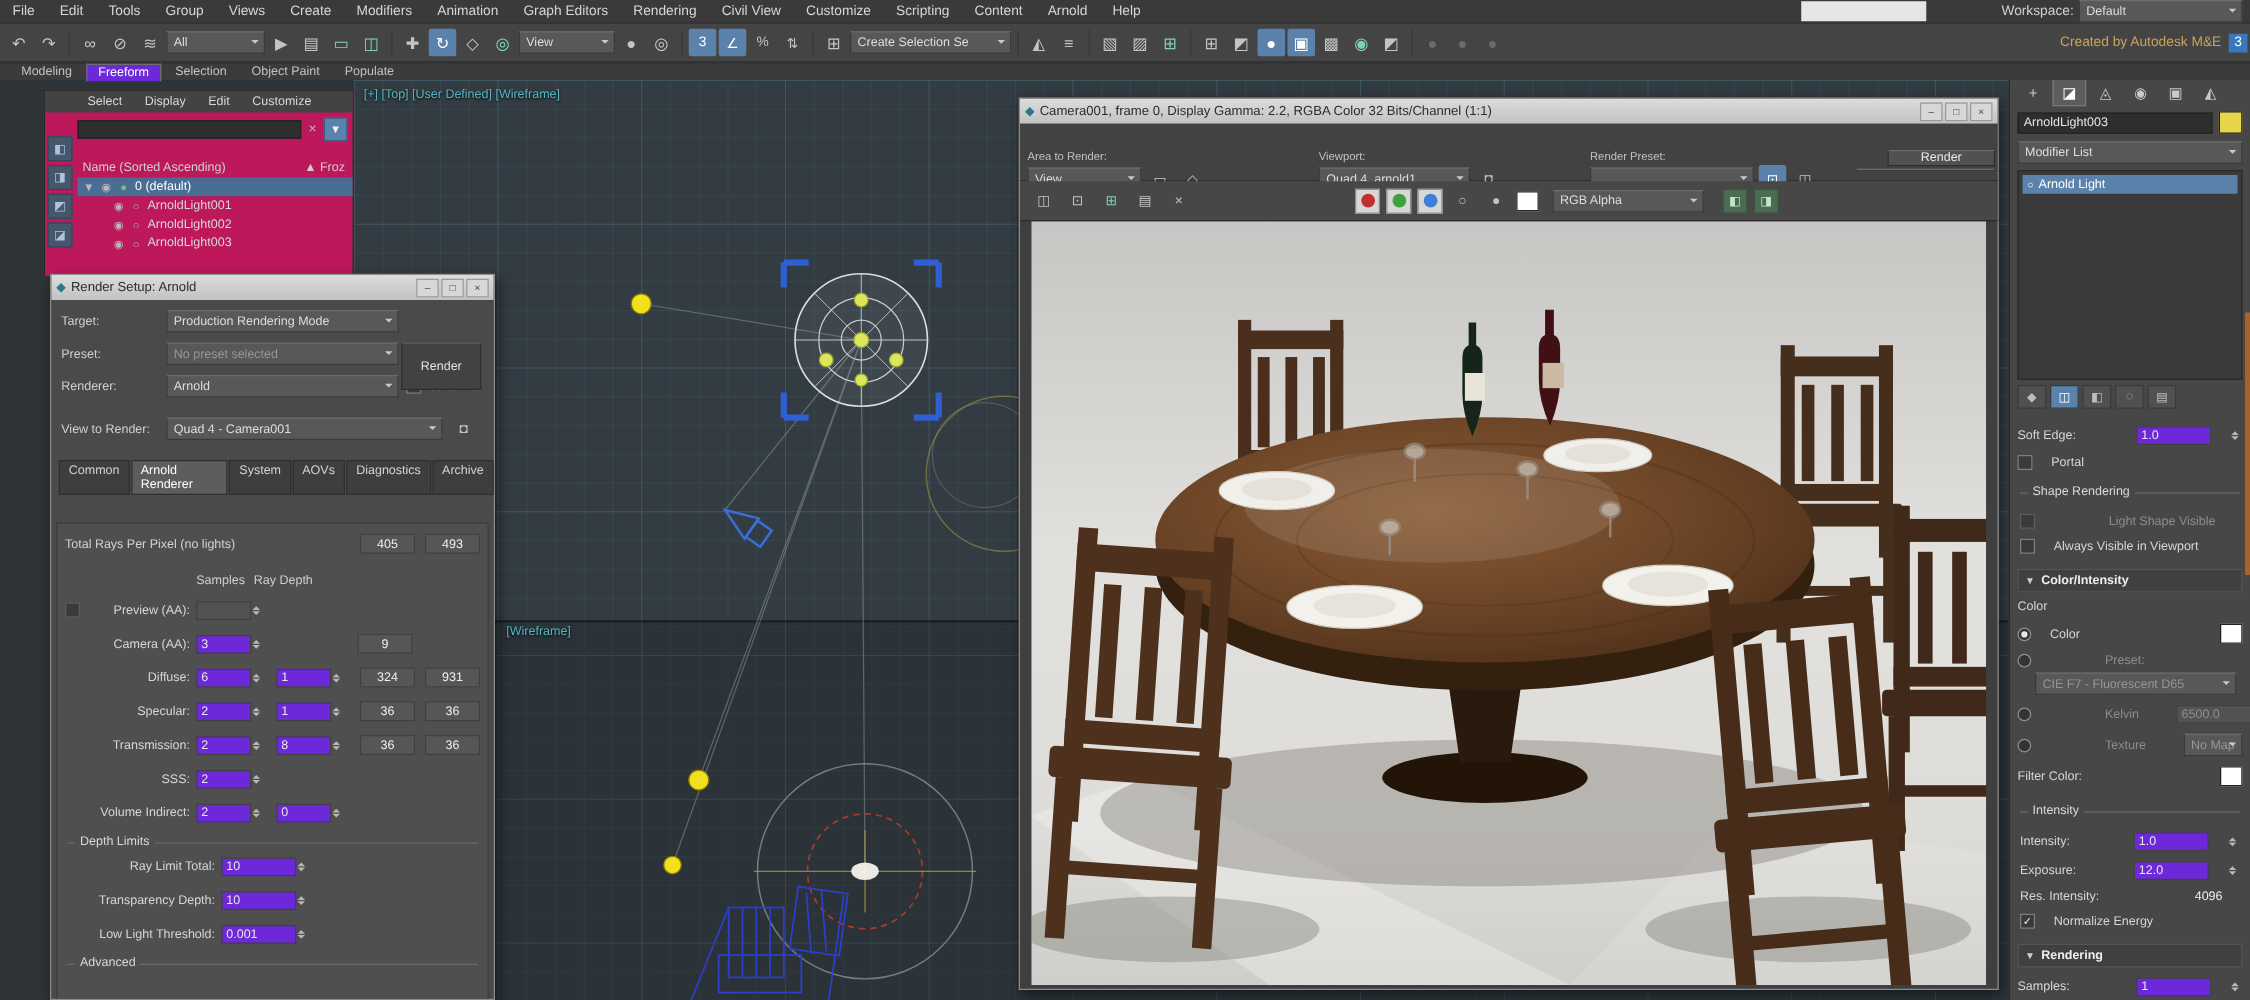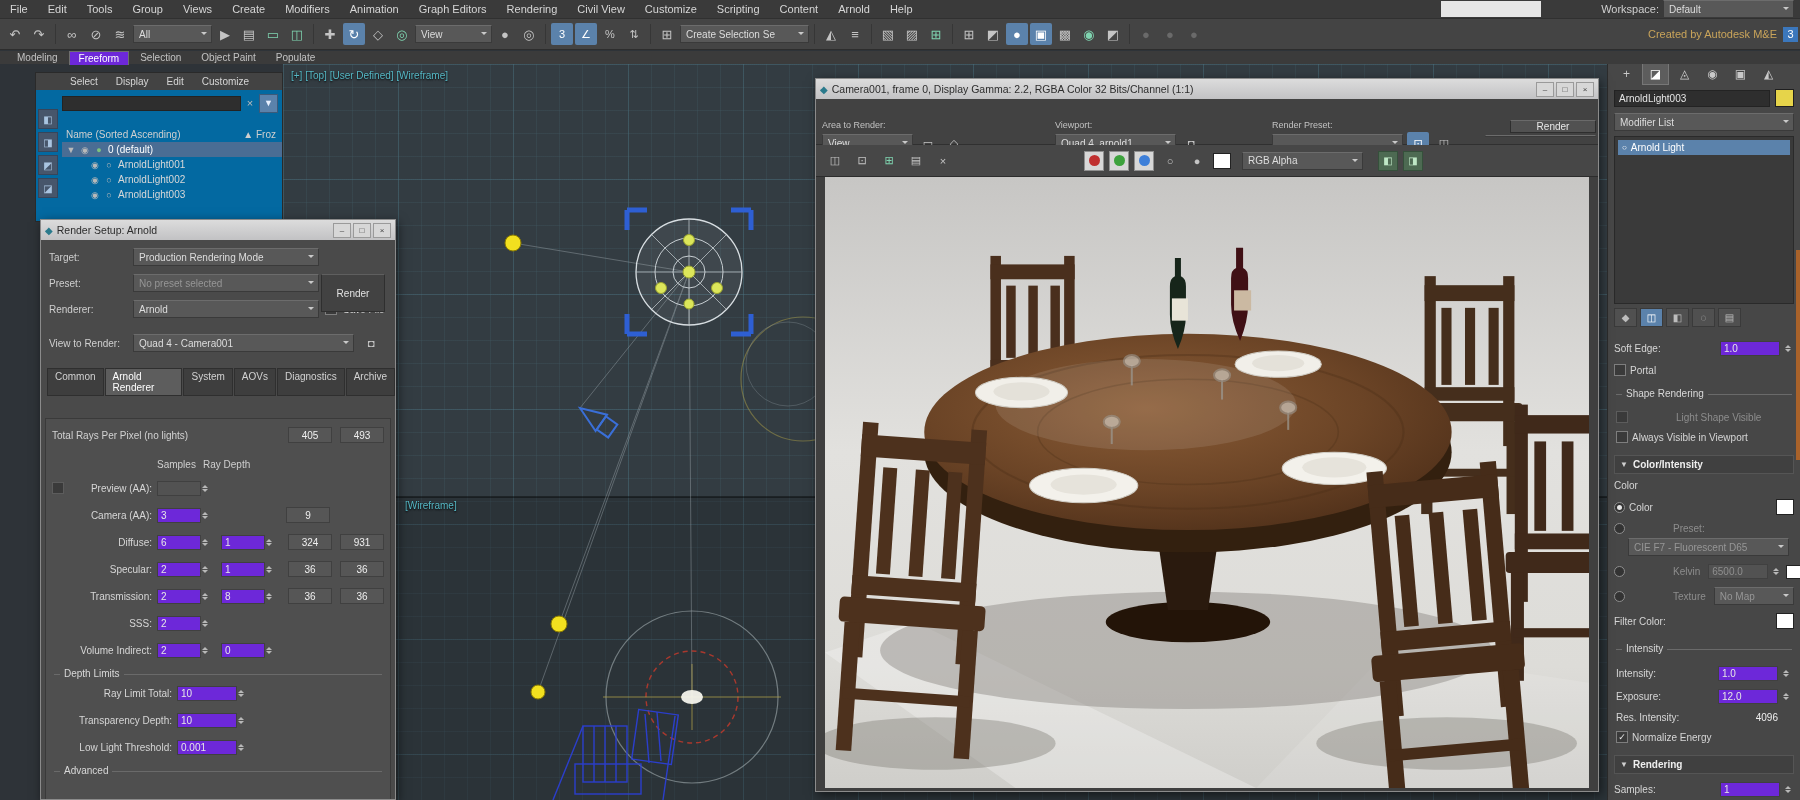--- a/index.html
+++ b/index.html
@@ -42,21 +42,21 @@
             background-image:
               linear-gradient(rgba(80,125,140,.30) 1px,transparent 1px),
               linear-gradient(90deg,rgba(80,125,140,.30) 1px,transparent 1px),
               linear-gradient(rgba(80,125,140,.14) 1px,transparent 1px),
               linear-gradient(90deg,rgba(80,125,140,.14) 1px,transparent 1px);
             background-size:115px 115px,115px 115px,23px 23px,23px 23px;}
   .vp-label{position:absolute;left:8px;top:6px;color:#55b7c4;font-size:10px;z-index:2;text-shadow:0 1px 2px #000;}
   .vp-label2{position:absolute;left:122px;top:436px;color:#55b7c4;font-size:10px;z-index:2;text-shadow:0 1px 2px #000;}
   .vp-svg{position:absolute;left:0;top:0;z-index:1;}
   
-  .explorer{position:absolute;left:35px;top:72px;width:248px;height:150px;background:#0369a1;
+  .explorer{position:absolute;left:35px;top:72px;width:248px;height:150px;background:#be185d;
             border:1px solid #2a2a2a;z-index:5;font-size:10px;box-sizing:border-box;}
   .ex-menus{display:flex;gap:2px;height:17px;align-items:center;background:#434343;padding-left:26px;}
   .ex-menu{padding:0 8px;color:#d6d6d6;}
   .ex-search{display:flex;align-items:center;gap:3px;height:20px;margin:3px 4px 3px 26px;}
   .ex-input{flex:1;height:13px;background:#2e2e2e;border:1px solid #232323;}
   .ex-x{color:#bbb;font-size:11px;width:12px;text-align:center;}
   .ex-funnel{width:17px;height:17px;background:#5b82ab;display:flex;align-items:center;
              justify-content:center;color:#e8f0ff;font-size:9px;border:1px solid #3c5a7a;}
   .ex-header{display:flex;justify-content:space-between;padding:2px 6px 2px 30px;color:#cfcfcf;margin-top:14px;}
   .ex-rows{padding-left:26px;}
@@ -135,21 +135,21 @@
   .cp-name{display:flex;align-items:center;gap:5px;margin-top:3px;}
   .cp-input{flex:1;height:15px;background:#2e2e2e;border:1px solid #232323;color:#e6e6e6;
             display:flex;align-items:center;padding:0 4px;}
   .cp-swatch{width:17px;height:16px;background:#e6d44a;border:1px solid #1f1f1f;}
   .cp-stack{height:160px;background:#3a3a3a;border:1px solid #2a2a2a;margin-top:5px;padding:3px;}
   .stack-item{height:15px;background:#5b82ab;color:#fff;display:flex;align-items:center;gap:4px;padding:0 4px;}
   .cp-stackbtns{display:flex;gap:3px;margin-top:4px;}
   .sbtn{width:21px;height:17px;display:flex;align-items:center;justify-content:center;color:#bdbdbd;
         background:#505050;border:1px solid #3a3a3a;font-size:10px;}
   .sbtn.active{background:#5b82ab;color:#fff;}
-  .prow{display:flex;align-items:center;gap:4px;margin-top:8px;}
+  .prow{display:flex;align-items:center;gap:15px;margin-top:8px;}
   .prow .lbl{color:#d6d6d6;}
   .prow .lbl.dim{color:#8d8d8d;margin-left:44px;}
   .rollout{height:17px;background:#404040;border:1px solid #555;display:flex;align-items:center;
            gap:5px;padding:0 5px;margin-top:12px;color:#efefef;font-weight:bold;}
   .roll-arrow{font-size:8px;color:#cfcfcf;}
   .cp-scroll{position:absolute;right:0px;top:190px;width:4px;height:210px;background:#a9622a;}
   .grow{flex:1;}
 </style>
 </head>
 <body>

